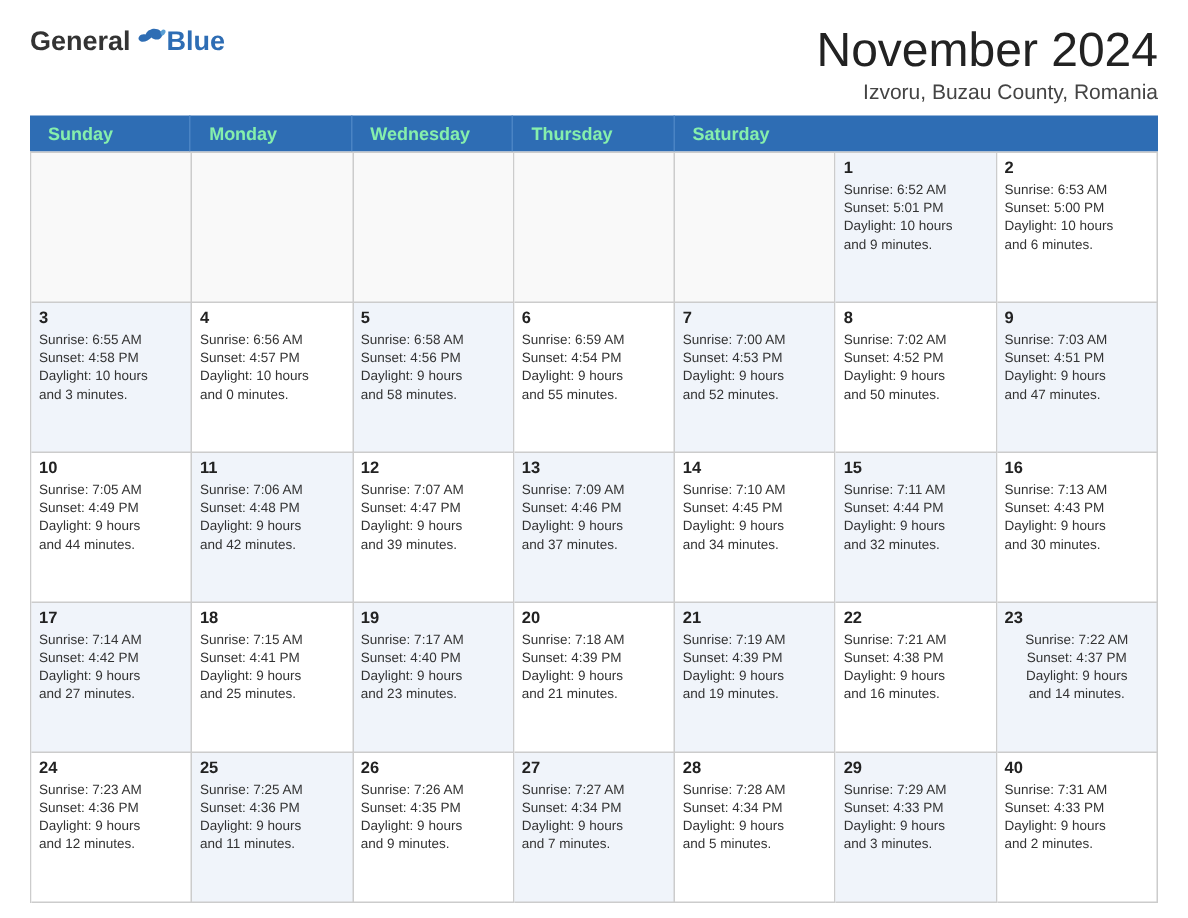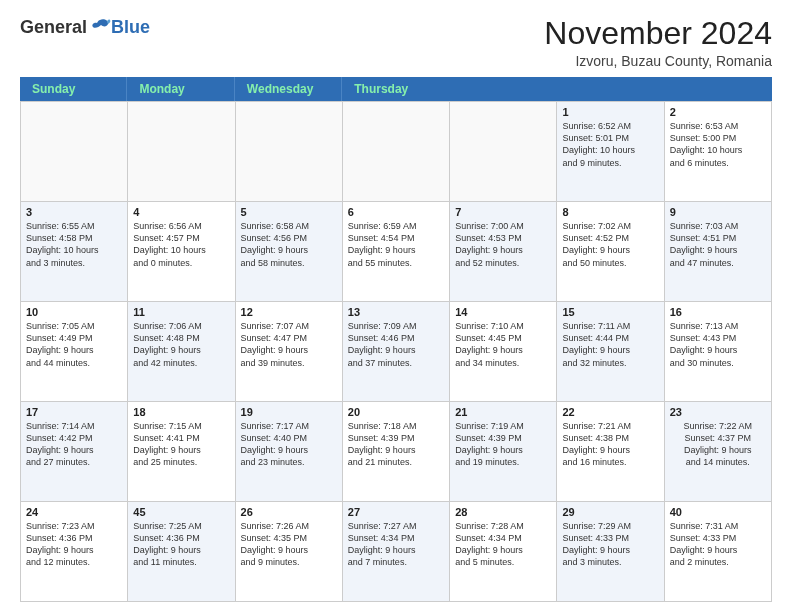--- a/index.html
+++ b/index.html
@@ -140,20 +140,21 @@
       <div class="location">Izvoru, Buzau County, Romania</div>
     </div>
   </div>
 
   <div class="calendar">
     <div class="cal-header">
     <div class="cal-header-cell">Sunday</div>
         <div class="cal-header-cell">Monday</div>
         <div class="cal-header-cell">Wednesday</div>
         <div class="cal-header-cell">Thursday</div>
+        <div class="cal-header-cell">Saturday</div>
       </div>
     <div class="cal-body">
     <div class="cal-row">
           <div class="cal-cell empty"></div>
           <div class="cal-cell empty"></div>
           <div class="cal-cell empty"></div>
           <div class="cal-cell empty"></div>
           <div class="cal-cell empty"></div>
           <div class="cal-cell shaded">
             <div class="day-num">1</div>
@@ -325,21 +326,21 @@
         </div>
         <div class="cal-row">
           <div class="cal-cell">
             <div class="day-num">24</div>
             <div class="day-info" style="white-space: pre-line;">Sunrise: 7:23 AM
 Sunset: 4:36 PM
 Daylight: 9 hours
 and 12 minutes.</div>
           </div>
           <div class="cal-cell shaded">
-            <div class="day-num">45</div>
+            <div class="day-num">25</div>
             <div class="day-info" style="white-space: pre-line;">Sunrise: 7:25 AM
 Sunset: 4:36 PM
 Daylight: 9 hours
 and 11 minutes.</div>
           </div>
           <div class="cal-cell">
             <div class="day-num">26</div>
             <div class="day-info" style="white-space: pre-line;">Sunrise: 7:26 AM
 Sunset: 4:35 PM
 Daylight: 9 hours

